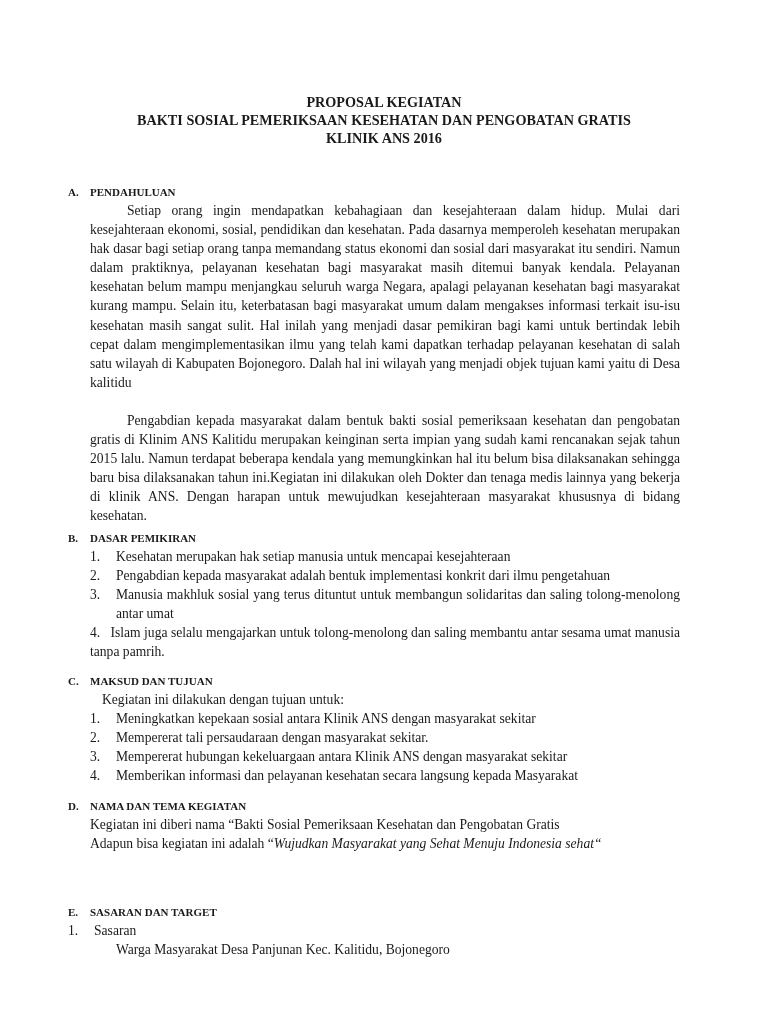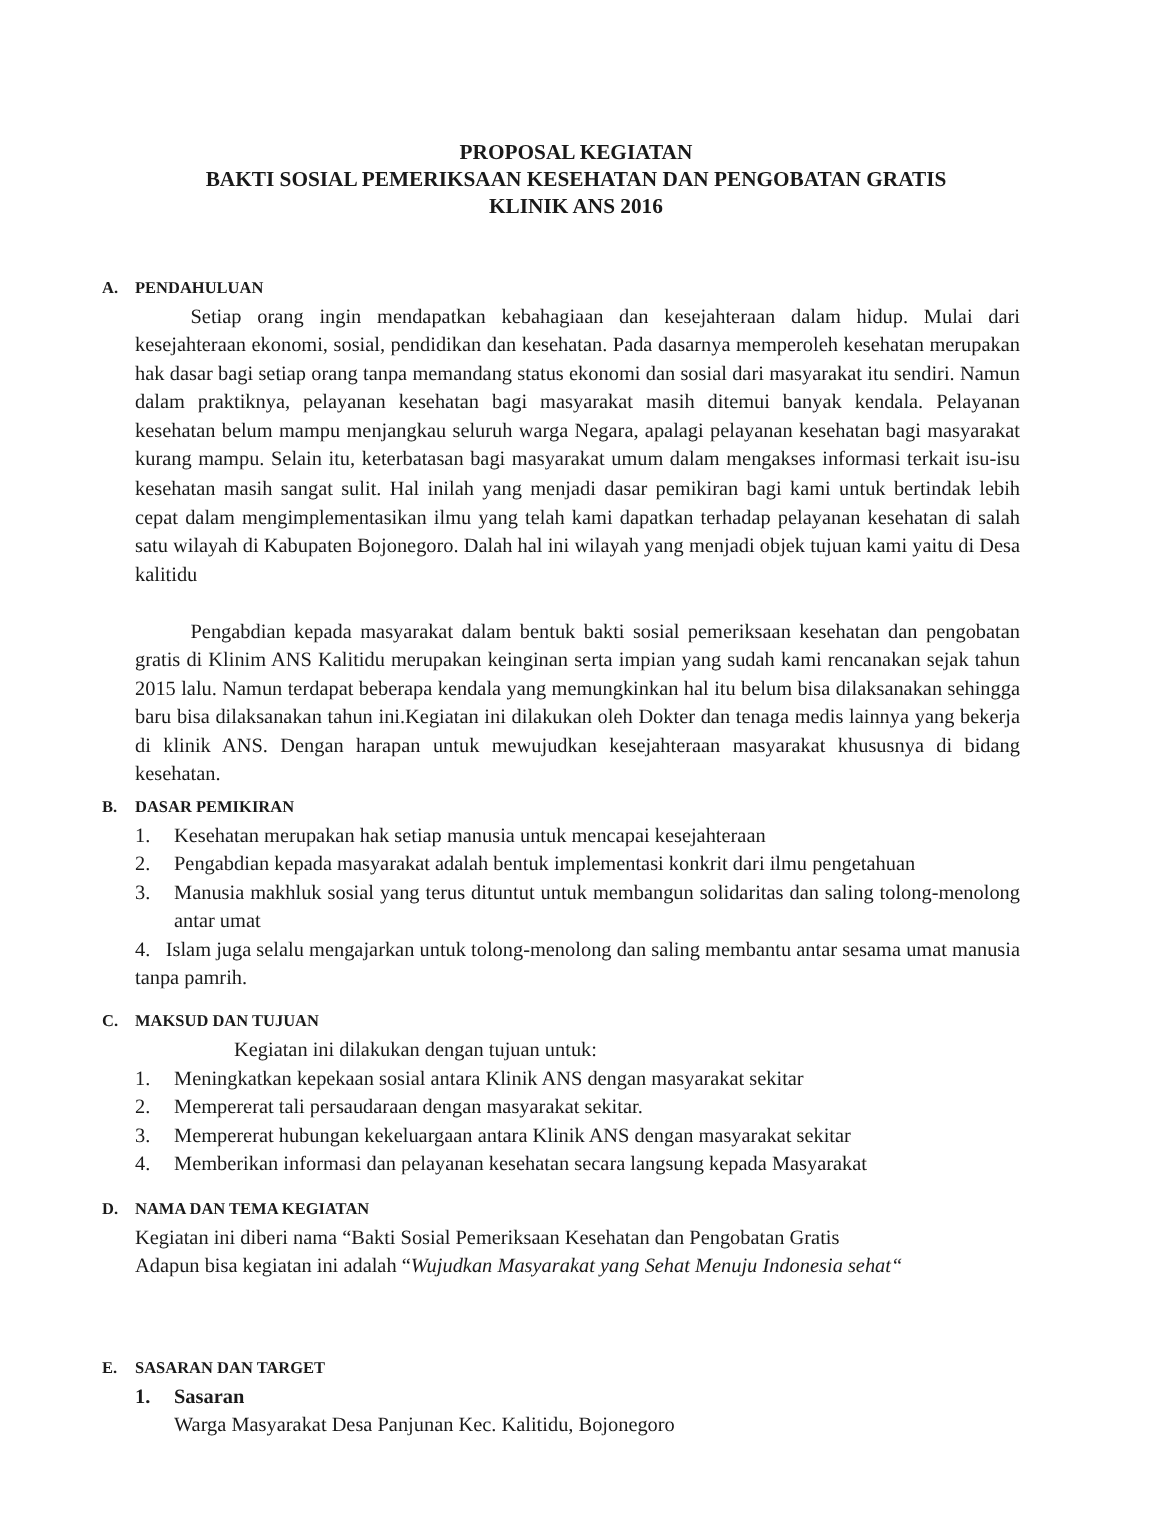--- a/index.html
+++ b/index.html
@@ -12,21 +12,21 @@
   .sec { position:absolute; left:68px; width:612px; font-size:13.6px; }
   .h { font-weight:bold; font-size:11px; line-height:18px; white-space:nowrap; }
   .h .lt { display:inline-block; width:22px; }
   .para { margin-left:22px; text-align:justify; line-height:19.1px; }
   .para.indent { text-indent:37px; }
   .ol { margin-left:22px; }
   .li { display:flex; line-height:19px; }
   .li .n { width:26px; flex:none; }
   .li .t { flex:1; text-align:justify; }
   .plain { margin-left:22px; line-height:19px; white-space:nowrap; }
-  .sub-h { margin-left:22px; font-weight:bold; line-height:19px; }
+  .sub-h { font-weight:normal; line-height:19px; }
   .sub-h .n { display:inline-block; width:26px; }
   .sub-text { margin-left:48px; line-height:19px; }
   i { font-style:italic; }
 </style>
 </head>
 <body>
 
 <div class="page">
 
   <div class="title-block">
@@ -55,21 +55,21 @@
       <div class="li">
           <span class="n">3.</span>
           <span class="t">Manusia makhluk sosial yang terus dituntut untuk membangun solidaritas dan saling tolong-menolong antar umat</span>
         </div>
       <div class="para" style="line-height:19px;margin-left:0;"><span>4.</span>&nbsp;&nbsp;&nbsp;<span>Islam juga selalu mengajarkan untuk tolong-menolong dan saling membantu antar sesama umat manusia tanpa pamrih.</span></div>
     </div>
   </div>
 
   <div class="sec" style="top:672px;">
     <div class="h"><span class="lt">C.</span><span>MAKSUD DAN TUJUAN</span></div>
-    <div class="plain" style="margin-left:88px;">Kegiatan ini dilakukan dengan tujuan untuk:</div>
+    <div class="plain" style="margin-left:34px;">Kegiatan ini dilakukan dengan tujuan untuk:</div>
     <div class="ol">
       <div class="li">
           <span class="n">1.</span>
           <span class="t">Meningkatkan kepekaan sosial antara Klinik ANS dengan masyarakat sekitar</span>
         </div>
       <div class="li">
           <span class="n">2.</span>
           <span class="t">Mempererat tali persaudaraan dengan masyarakat sekitar.</span>
         </div>
       <div class="li">

